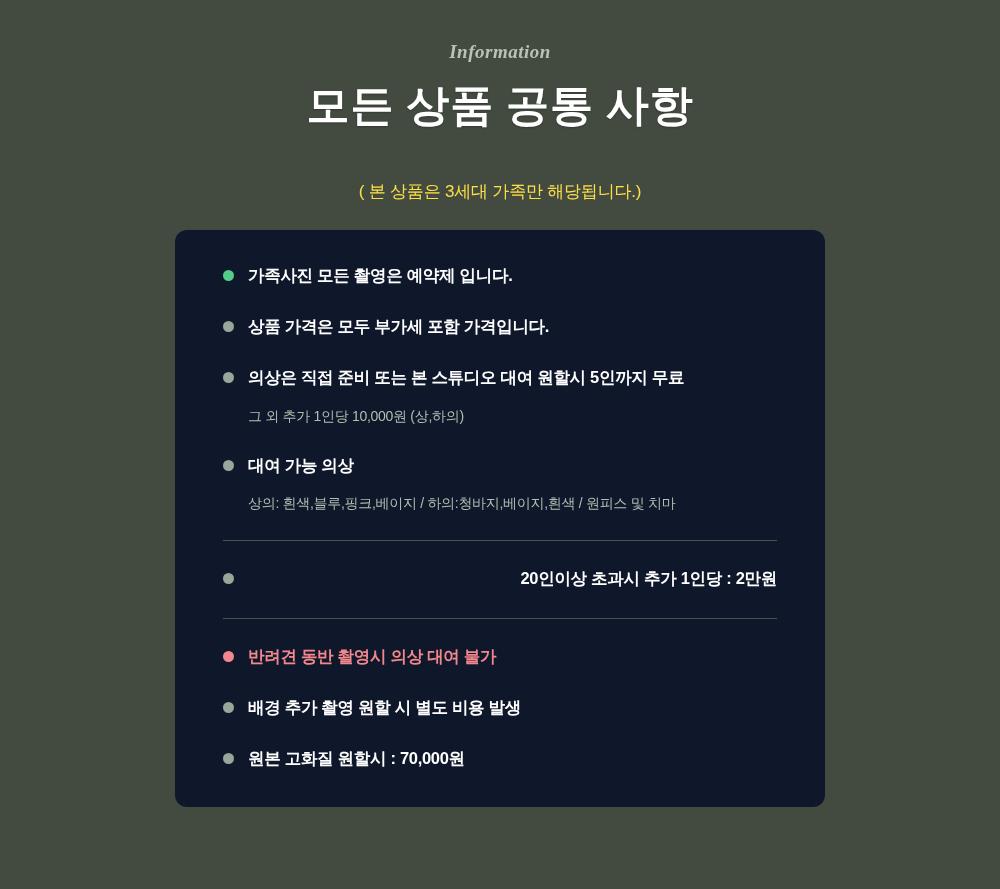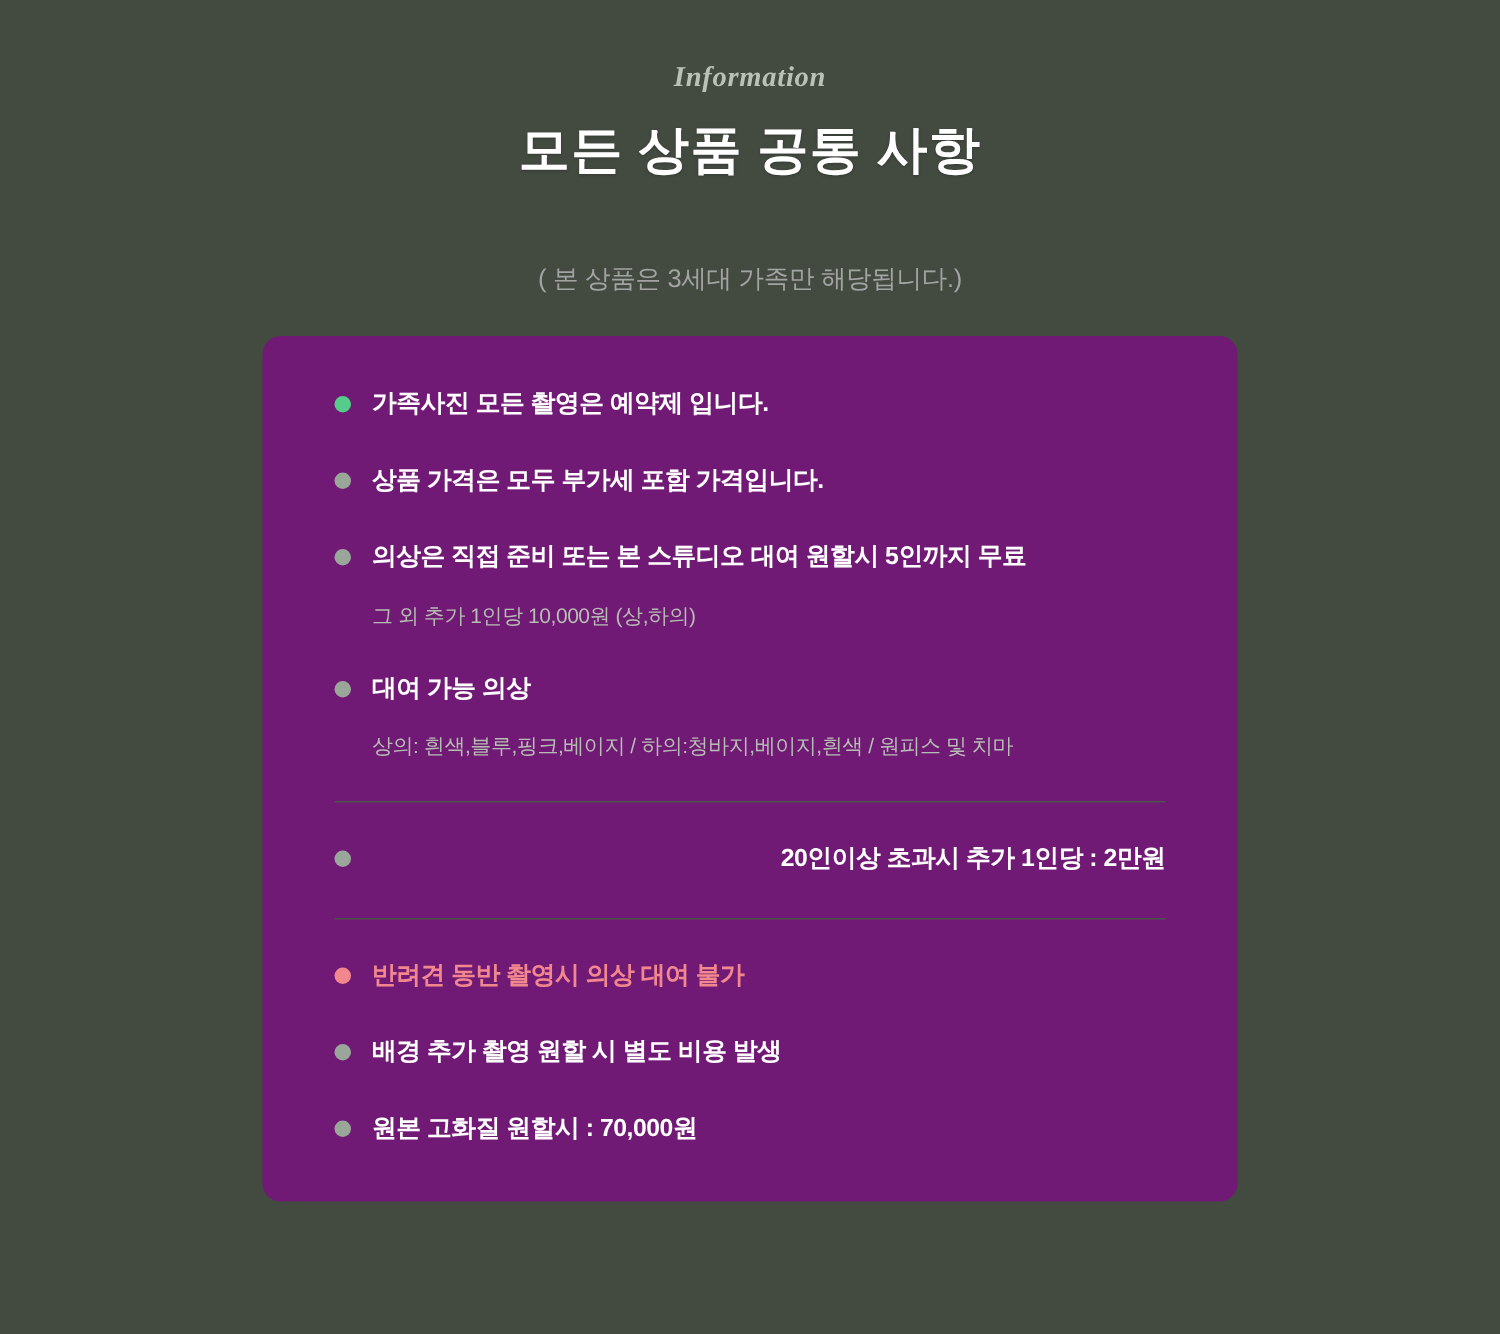--- a/index.html
+++ b/index.html
@@ -29,35 +29,35 @@
     font-style: italic;
     font-weight: bold;
     font-size: 19px;
     letter-spacing: 0.5px;
     color: #b9c3b5;
   }
   .main-title {
     margin-top: 14px;
     font-family: "Liberation Serif", serif;
     font-weight: bold;
-    font-size: 34px;
+    font-size: 43px;
     letter-spacing: 1px;
     color: #ffffff;
     text-shadow: 0 1px 2px rgba(0,0,0,0.25);
   }
   .subtitle {
-    margin-top: 28px;
+    margin-top: 16px;
     font-size: 17px;
-    color: #a3a3a3;
+    color: #fde047;
     letter-spacing: -0.2px;
   }
   .card {
     margin-top: 27px;
     width: 650px;
-    background: #701a75;
+    background: #0f172a;
     border-radius: 12px;
     padding: 34px 0 36px 0;
     box-sizing: border-box;
   }
   .group {
     padding: 0 48px;
   }
   .item {
     display: flex;
     align-items: flex-start;

